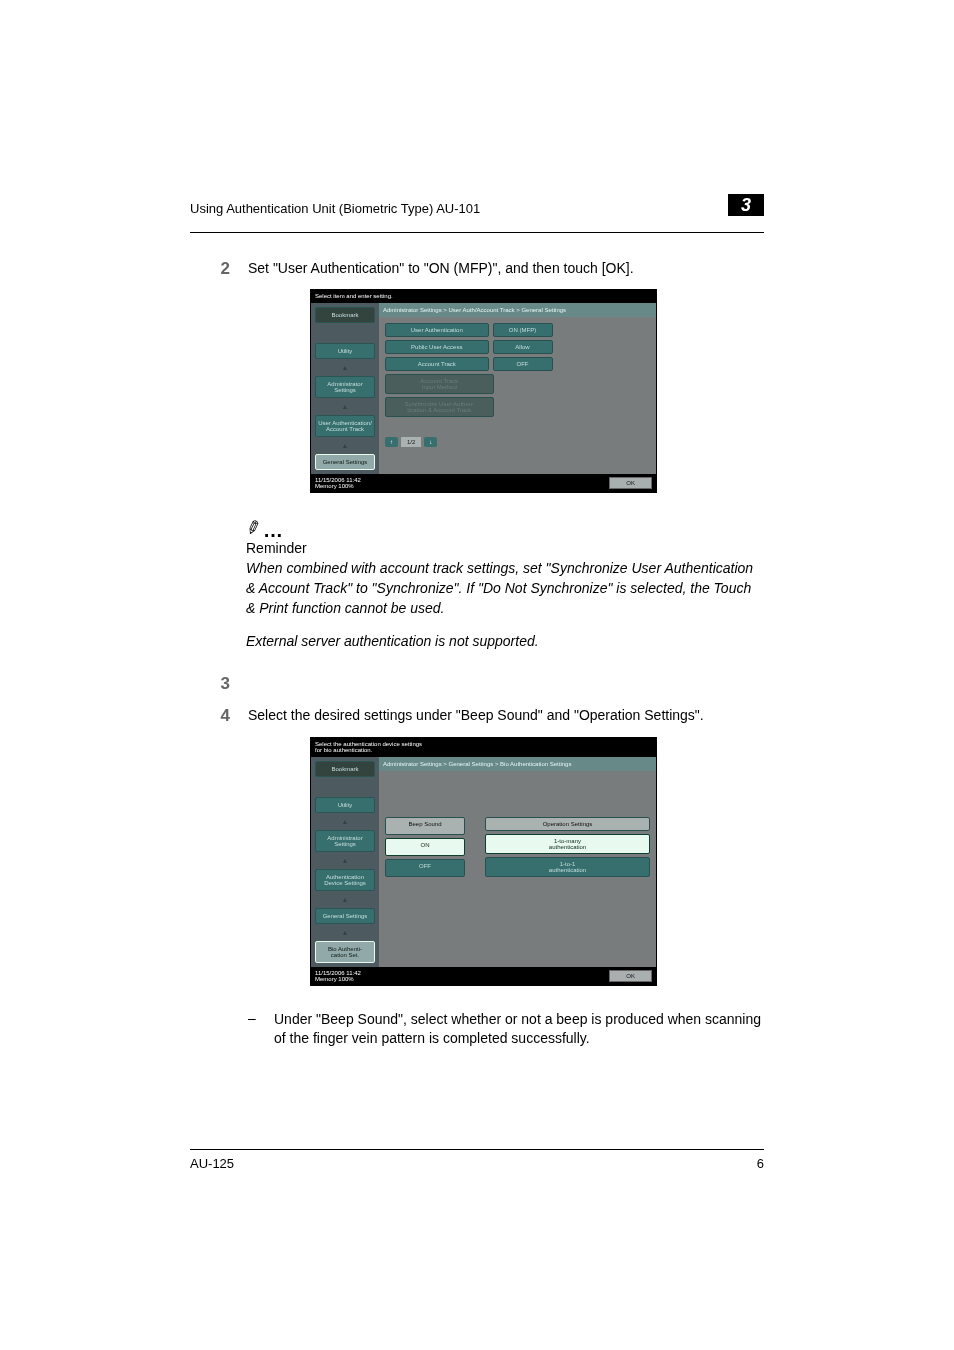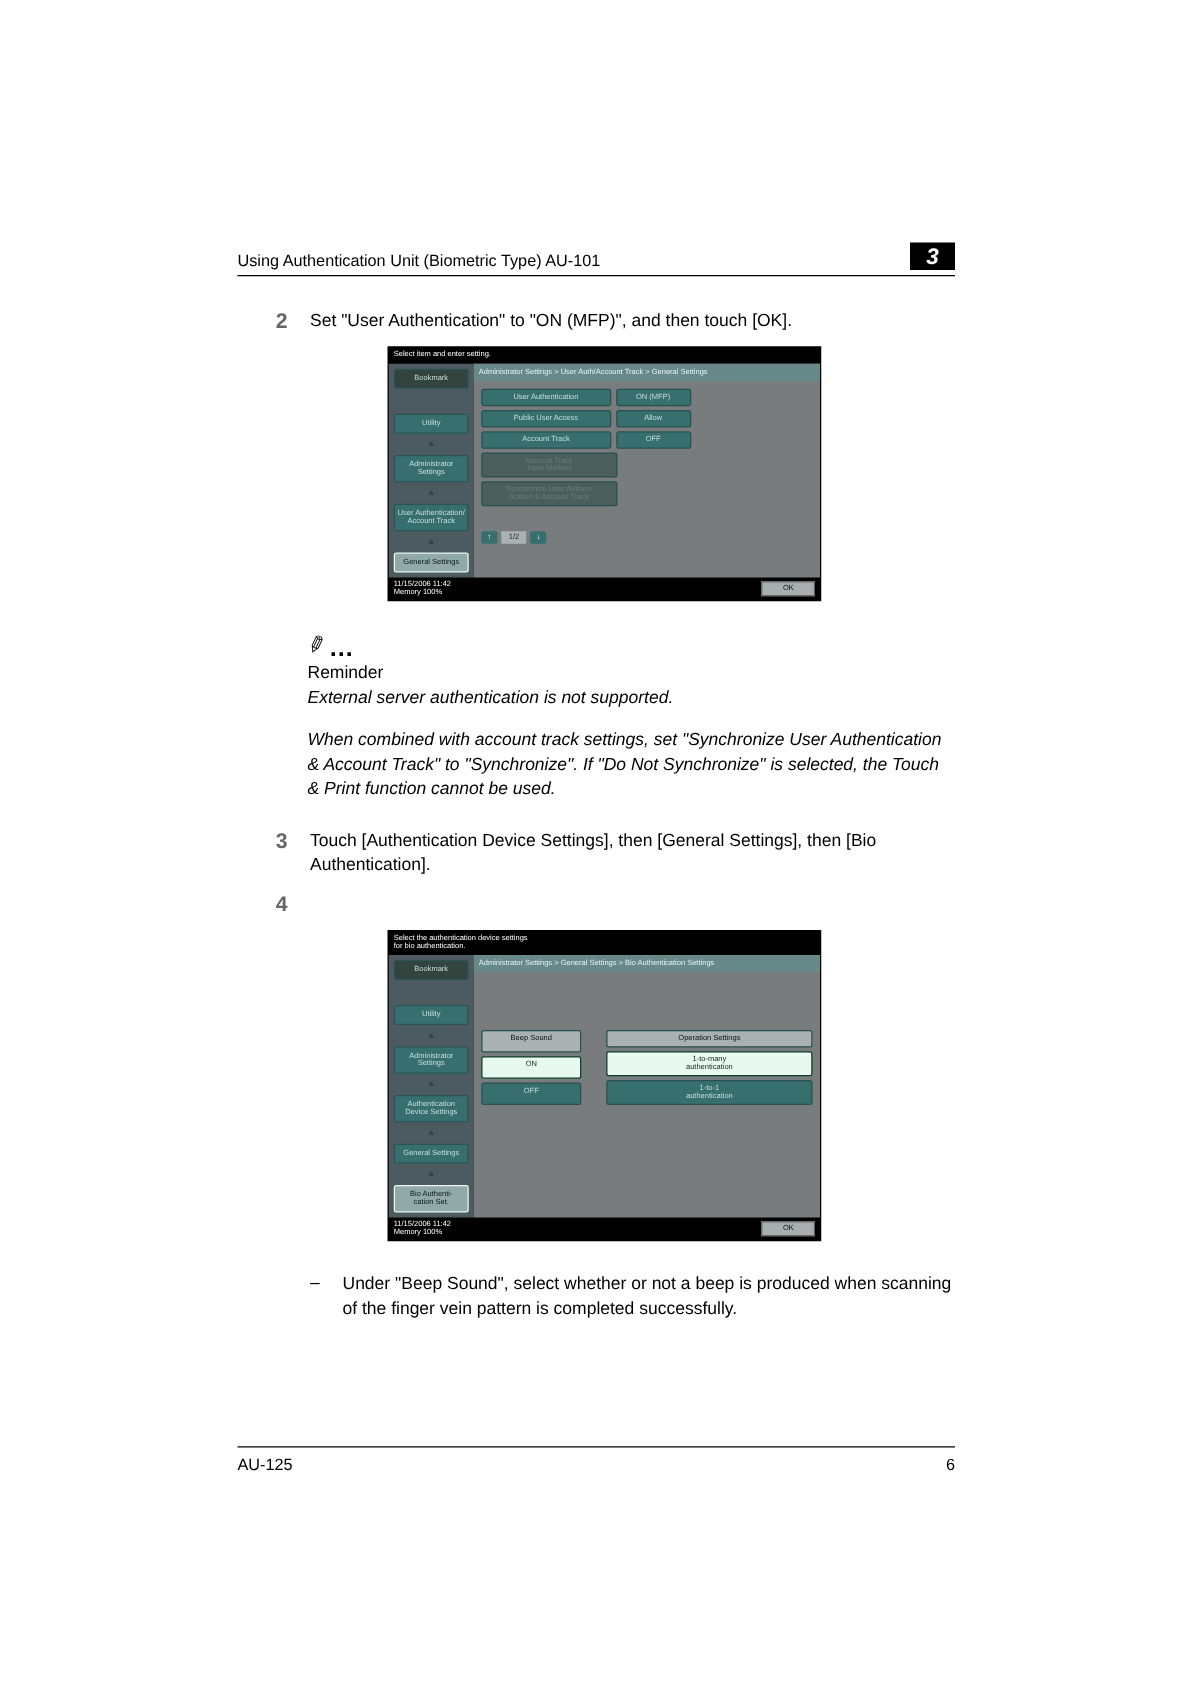--- a/index.html
+++ b/index.html
@@ -12,21 +12,21 @@
   }
   .page {
     padding: 200px 190px 80px 190px;
     box-sizing: border-box;
     width: 954px;
   }
   .header-row {
     display: flex;
     align-items: center;
     justify-content: space-between;
-    margin-bottom: 4px;
+    margin-bottom: 16px;
     gap: 24px;
   }
   .header-title {
     font-size: 13px;
   }
   .header-box {
     background: #000;
     color: #fff;
     font-weight: bold;
     font-style: italic;
@@ -312,31 +312,31 @@
         <div>11/15/2006   11:42</div>
         <div>Memory        100%</div>
       </div>
       <div class="fig-ok">OK</div>
     </div>
   </div>
 
   <div class="reminder-block">
     <div><span class="reminder-icon">✎</span><span class="reminder-dots">…</span></div>
     <div class="reminder-label">Reminder</div>
+    <div class="reminder-text">When combined with account track settings, set "Synchronize User Authentication &amp; Account Track" to "Synchronize". If "Do Not Synchronize" is selected, the Touch &amp; Print function cannot be used.</div>
     <div class="reminder-text">External server authentication is not supported.</div>
-    <div class="reminder-text">When combined with account track settings, set "Synchronize User Authentication &amp; Account Track" to "Synchronize". If "Do Not Synchronize" is selected, the Touch &amp; Print function cannot be used.</div>
   </div>
 
   <div class="step-row">
     <div class="step-num">3</div>
-    <div class="step-text">Touch [Authentication Device Settings], then [General Settings], then [Bio Authentication].</div>
   </div>
 
   <div class="step-row" style="margin-top:12px;">
     <div class="step-num">4</div>
+    <div class="step-text">Select the desired settings under "Beep Sound" and "Operation Settings".</div>
   </div>
 
   <div class="fig">
     <div class="fig-top" style="white-space:pre-line">Select the authentication device settings
 for bio authentication.</div>
     <div class="fig-body">
       <div class="fig-side">
         <div class="fig-btn dark">Bookmark</div>
         <div style="height:8px"></div>
         <div class="fig-btn">Utility</div>

